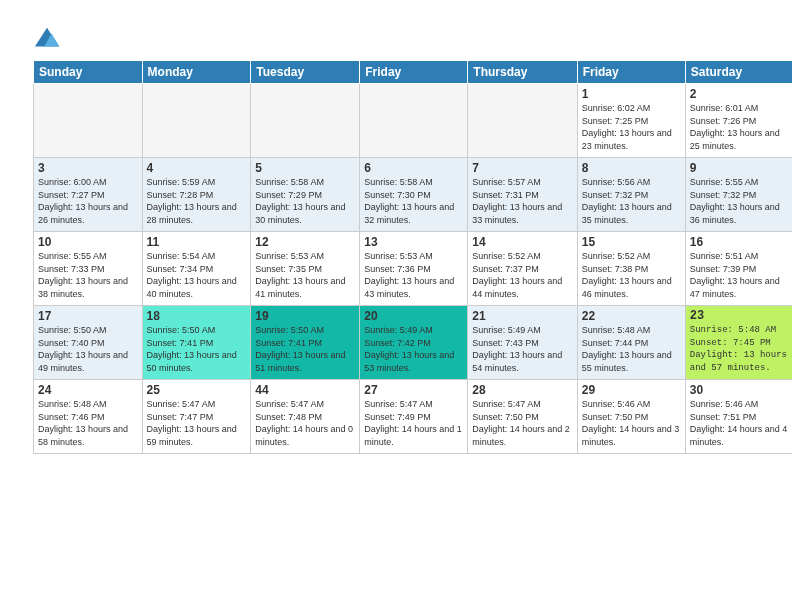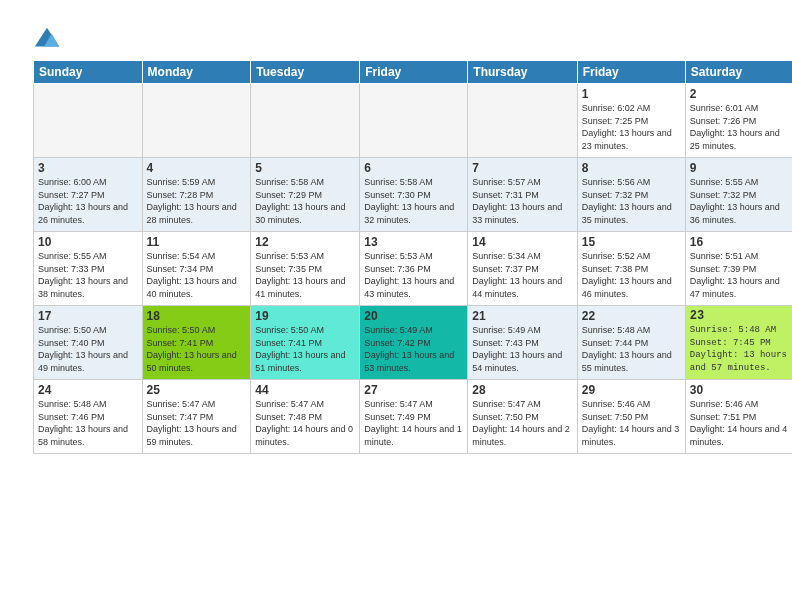--- a/index.html
+++ b/index.html
@@ -223,21 +223,21 @@
 Daylight: 13 hours and 41 minutes.</div>
           </td>
           <td>
             <span class="day-num">13</span>
             <div class="day-info">Sunrise: 5:53 AM
 Sunset: 7:36 PM
 Daylight: 13 hours and 43 minutes.</div>
           </td>
           <td>
             <span class="day-num">14</span>
-            <div class="day-info">Sunrise: 5:34 AM
+            <div class="day-info">Sunrise: 5:52 AM
 Sunset: 7:37 PM
 Daylight: 13 hours and 44 minutes.</div>
           </td>
           <td>
             <span class="day-num">15</span>
             <div class="day-info">Sunrise: 5:52 AM
 Sunset: 7:38 PM
 Daylight: 13 hours and 46 minutes.</div>
           </td>
           <td>
@@ -247,27 +247,27 @@
 Daylight: 13 hours and 47 minutes.</div>
           </td>
         </tr>
         <tr>
           <td style="background: rgb(232, 240, 247);">
             <span class="day-num">17</span>
             <div class="day-info">Sunrise: 5:50 AM
 Sunset: 7:40 PM
 Daylight: 13 hours and 49 minutes.</div>
           </td>
-          <td style="background: #84cc16;">
+          <td style="background: #5eead4;">
             <span class="day-num">18</span>
             <div class="day-info">Sunrise: 5:50 AM
 Sunset: 7:41 PM
 Daylight: 13 hours and 50 minutes.</div>
           </td>
-          <td style="background: #5eead4;">
+          <td style="background: #14b8a6;">
             <span class="day-num">19</span>
             <div class="day-info">Sunrise: 5:50 AM
 Sunset: 7:41 PM
 Daylight: 13 hours and 51 minutes.</div>
           </td>
           <td style="background: #14b8a6;">
             <span class="day-num">20</span>
             <div class="day-info">Sunrise: 5:49 AM
 Sunset: 7:42 PM
 Daylight: 13 hours and 53 minutes.</div>

